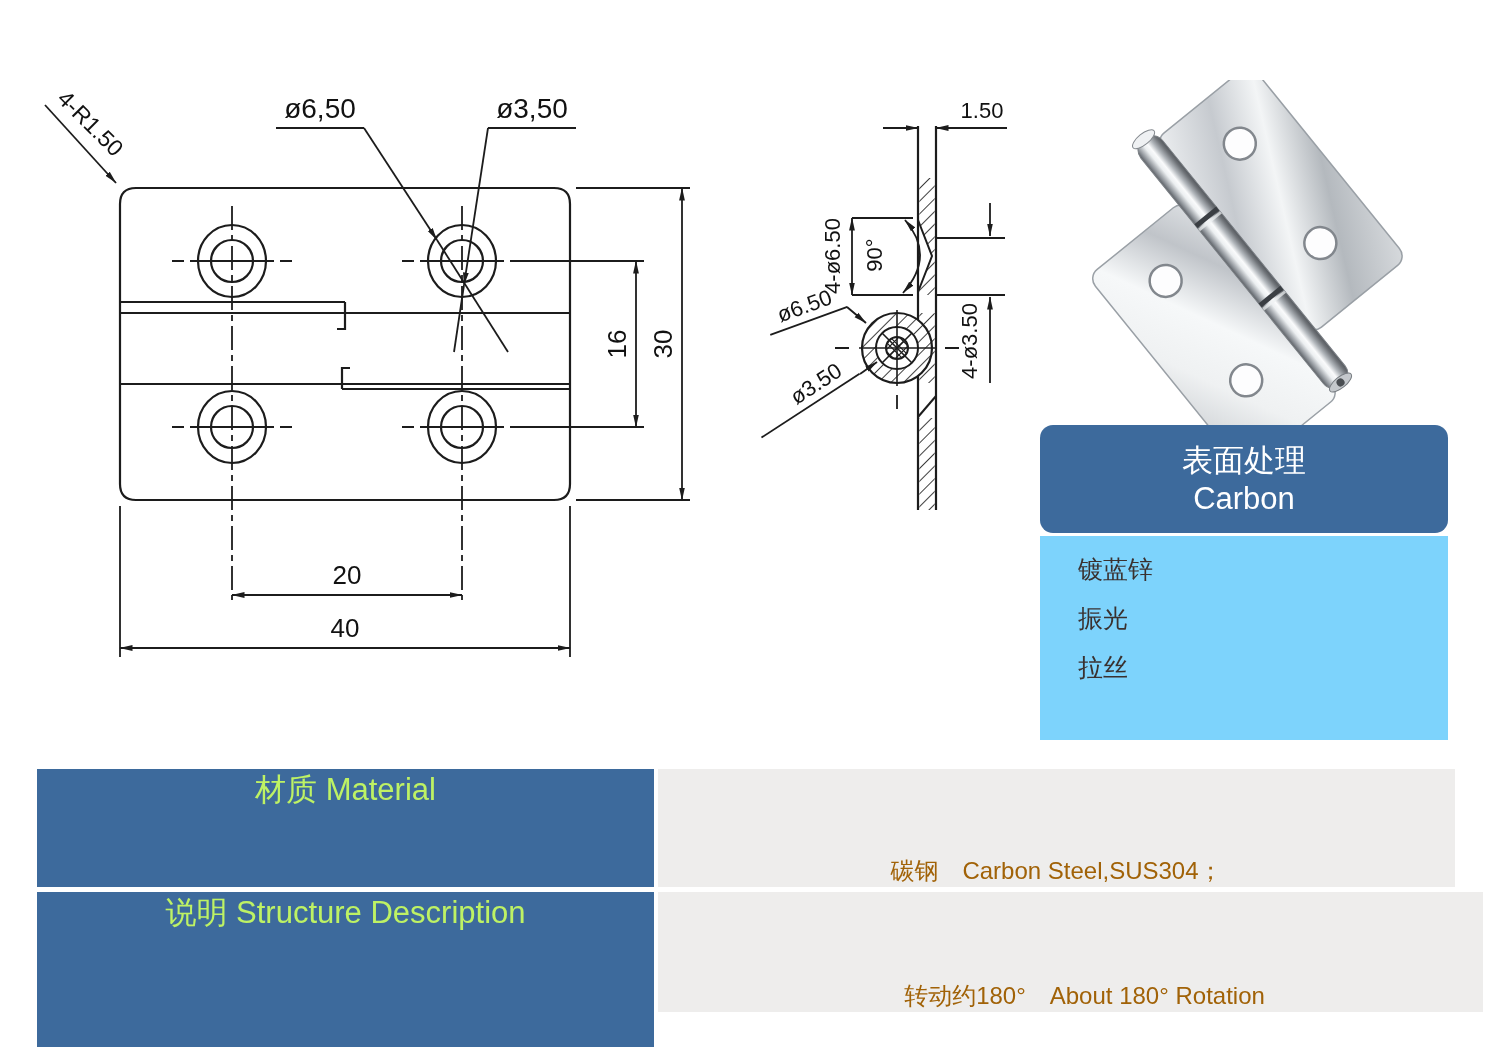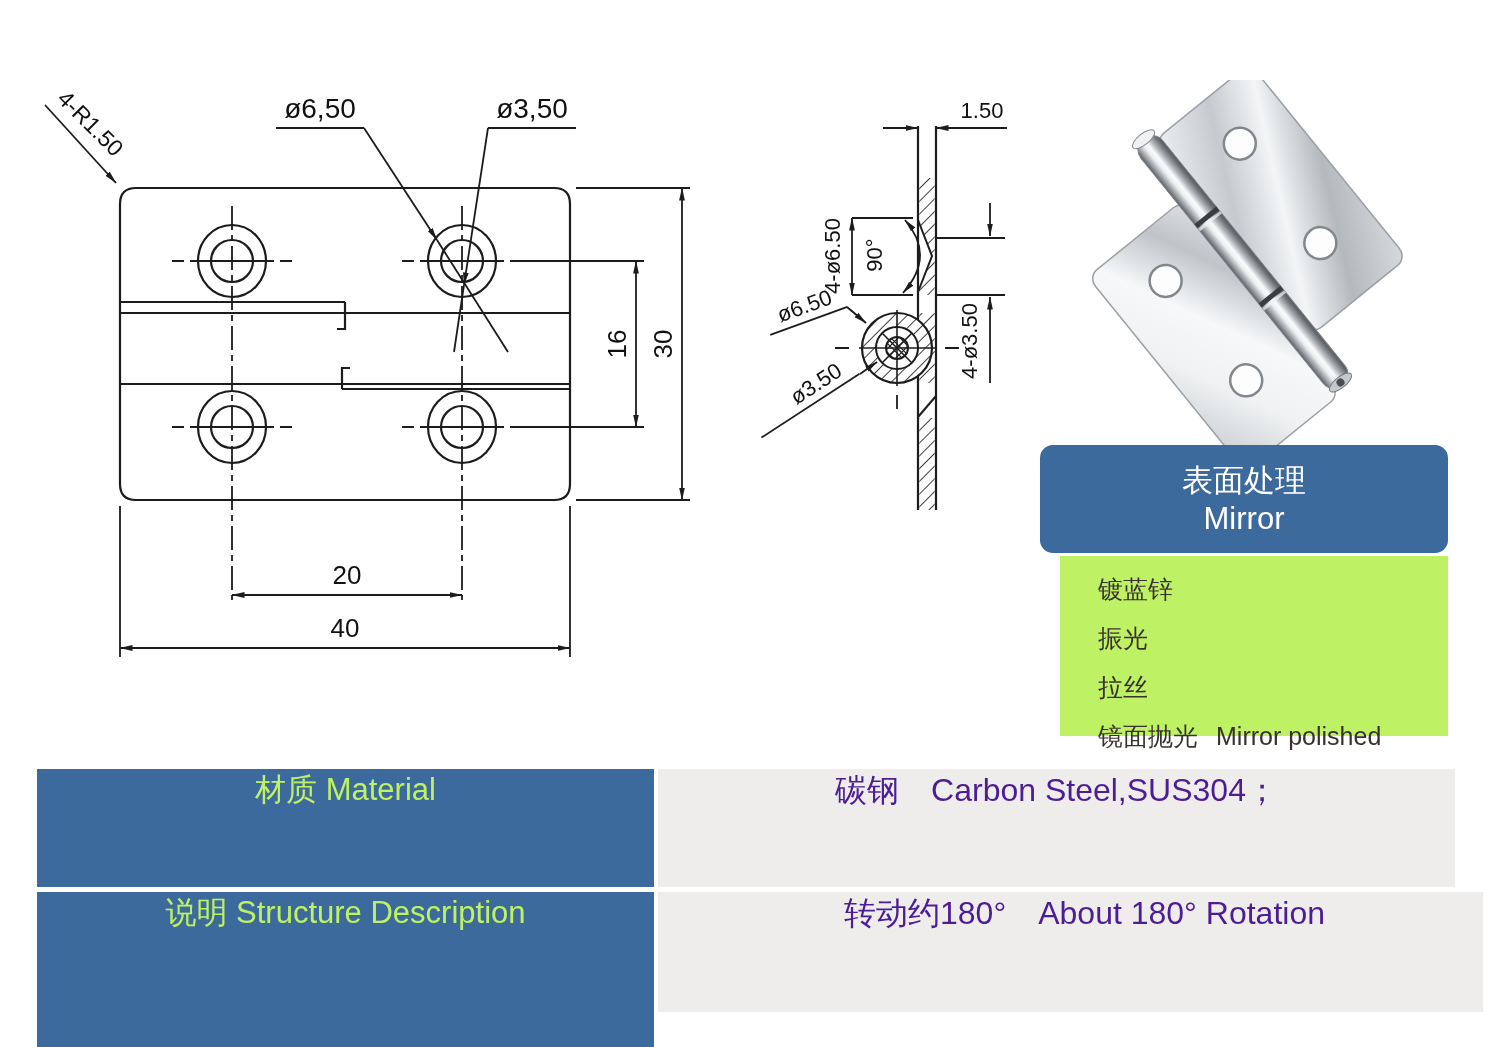--- a/index.html
+++ b/index.html
@@ -5,34 +5,34 @@
   html,body{margin:0;padding:0;background:#ffffff;}
   .page{position:relative;width:1489px;height:1047px;background:#fff;overflow:hidden;
         font-family:"Liberation Sans",sans-serif;color:#1c1c1c;}
   .abs{position:absolute;}
   svg text{font-family:"Liberation Sans",sans-serif;fill:#111;}
   .dimtxt{font-size:26px;}
   .labtxt{font-size:28px;}
   .sdimtxt{font-size:22px;}
 
   
-  .finish-card{position:absolute;left:1040px;top:445px;width:408px;}
+  .finish-card{position:absolute;left:1040px;top:425px;width:408px;}
   .finish-header{height:108px;background:#3d6a9c;border-radius:13px;color:#fff;
                  display:flex;flex-direction:column;align-items:center;justify-content:center;
                  gap:7px;font-size:31px;line-height:1;}
-  .finish-body{margin-top:3px;background:#bef264;height:180px;padding-top:9px;box-sizing:border-box;margin-left:20px;}
+  .finish-body{margin-top:3px;background:#7dd3fc;height:204px;padding-top:9px;box-sizing:border-box;}
   .finish-row{display:flex;align-items:center;height:49px;font-size:25px;color:#3a312f;padding-left:38px;}
   .finish-row .cn{width:118px;flex:0 0 auto;}
   .finish-row .en{flex:1;}
 
   
   .spec-label{position:absolute;background:#3d6a9c;color:#bef264;display:flex;
               align-items:flex-start;justify-content:center;font-size:31px;}
-  .spec-value{position:absolute;background:#eeedec;color:#4c1d95;display:flex;
-              align-items:flex-start;justify-content:center;font-size:32px;}
+  .spec-value{position:absolute;background:#eeedec;color:#a16207;display:flex;
+              align-items:flex-end;justify-content:center;font-size:24px;}
 </style>
 </head>
 <body>
 
 <div class="page">
 
   <svg class="abs" style="left:30px;top:80px;" width="660" height="590" viewBox="0 0 660 590">
     <defs>
       <marker id="aF" markerWidth="14" markerHeight="9" refX="12.5" refY="4" orient="auto-start-reverse" markerUnits="userSpaceOnUse">
         <path d="M0,1.1 L13,4 L0,6.9 Z" fill="#1c1c1c"></path>
@@ -235,36 +235,32 @@
         <circle cx="72" cy="34" r="16" fill="#fdfdfe" stroke="#82878d" stroke-width="2.5"></circle>
         <circle cx="-72" cy="-34" r="16" fill="#fdfdfe" stroke="#82878d" stroke-width="2.5"></circle>
         <circle cx="-72" cy="94" r="16" fill="#fdfdfe" stroke="#82878d" stroke-width="2.5"></circle>
       </g>
     </g>
   </svg>
 
   <div class="finish-card">
     <div class="finish-header">
       <span>表面处理</span>
-      <span>Mirror</span>
+      <span>Carbon</span>
     </div>
     <div class="finish-body">
       <div class="finish-row">
         <span class="cn">镀蓝锌</span>
       </div>
       <div class="finish-row">
         <span class="cn">振光</span>
       </div>
       <div class="finish-row">
         <span class="cn">拉丝</span>
       </div>
-      <div class="finish-row">
-        <span class="cn">镜面抛光</span>
-        <span class="en">Mirror polished</span>
-      </div>
     </div>
   </div>
 
   <div>
     <div class="spec-label" style="left:37px;top:769px;width:617px;height:118px;">
       <span>材质 Material</span>
     </div>
     <div class="spec-value" style="left:658px;top:769px;width:797px;height:118px;">
       <span>碳钢　Carbon Steel,SUS304；</span>
     </div>

